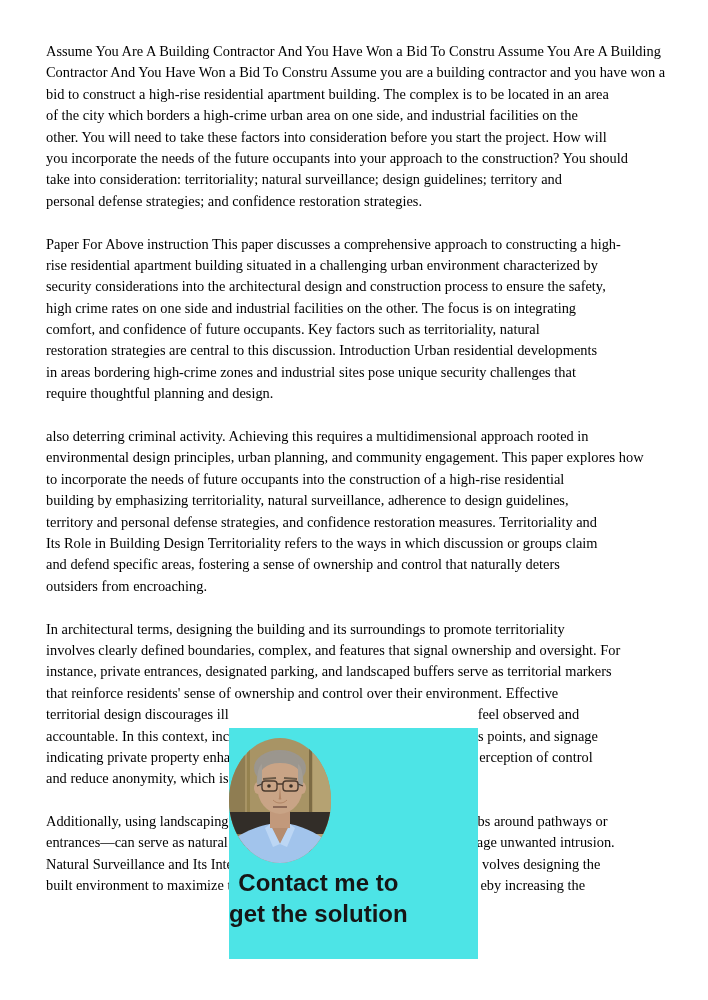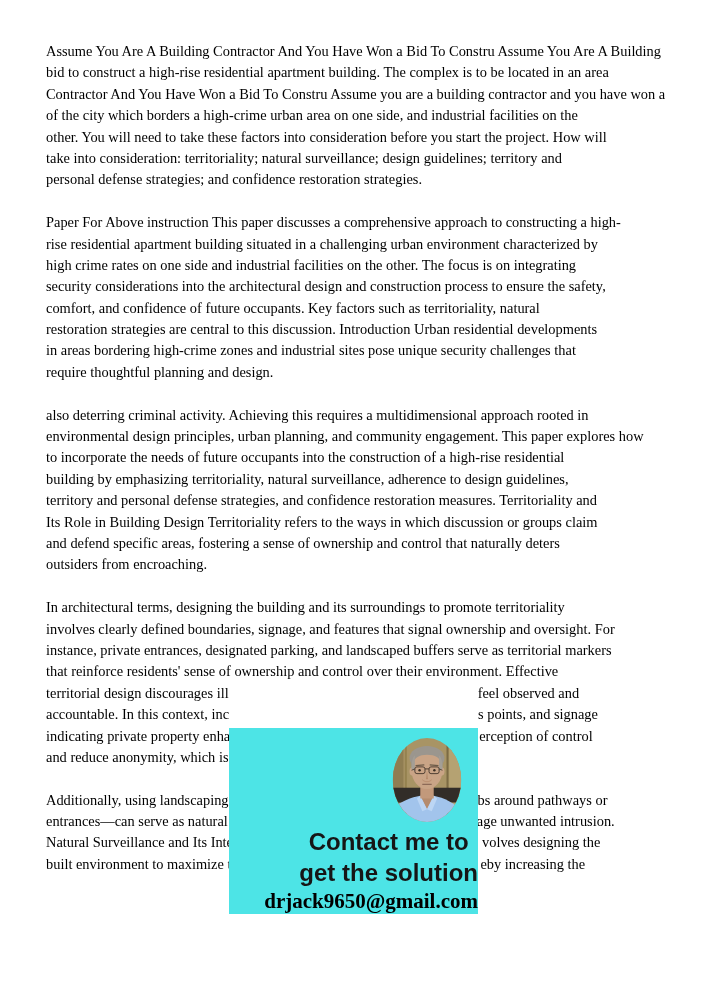--- a/index.html
+++ b/index.html
@@ -17,26 +17,26 @@
     font-size: 14.4px;
     line-height: 21.4px;
     color: #000000;
   }
   .paragraph { margin: 0 0 21.4px 0; }
   .line { white-space: pre; height: 21.4px; }
   .occlusion-gap { display: inline-block; width: 249px; height: 1px; }
   .overlay {
     position: absolute;
     left: 229px; top: 728px;
-    width: 249px; height: 186px;
+    width: 249px; height: 231px;
     background: #4de4e6;
     z-index: 5;
     display: flex;
     flex-direction: column;
-    align-items: flex-end;
+    align-items: flex-start;
   }
   .portrait { margin-top: 10px; width: 102px; height: 125px; display: block; }
   .overlay-heading {
     margin-top: 4px;
     font-family: "Liberation Sans", sans-serif;
     font-weight: 700;
     font-size: 24px;
     line-height: 31px;
     color: #161616;
     text-align: center;
@@ -49,50 +49,51 @@
     color: #000000;
     text-align: center;
   }
 </style>
 </head>
 <body style="background: rgb(255, 255, 255);">
 
 <div class="document" style="color: rgb(0, 0, 0); margin-top: 10px;">
     <div class="paragraph">
       <div class="line">Assume You Are A Building Contractor And You Have Won a Bid To Constru Assume You Are A Building</div>
+      <div class="line">Contractor And You Have Won a Bid To Constru Assume you are a building contractor and you have won a</div>
       <div class="line">bid to construct a high-rise residential apartment building. The complex is to be located in an area</div>
-      <div class="line">Contractor And You Have Won a Bid To Constru Assume you are a building contractor and you have won a</div>
       <div class="line">of the city which borders a high-crime urban area on one side, and industrial facilities on the</div>
       <div class="line">other. You will need to take these factors into consideration before you start the project. How will</div>
+      <div class="line">you incorporate the needs of the future occupants into your approach to the construction? You should</div>
       <div class="line">take into consideration: territoriality; natural surveillance; design guidelines; territory and</div>
       <div class="line">personal defense strategies; and confidence restoration strategies.</div>
     </div>
     <div class="paragraph">
       <div class="line">Paper For Above instruction This paper discusses a comprehensive approach to constructing a high-</div>
       <div class="line">rise residential apartment building situated in a challenging urban environment characterized by</div>
+      <div class="line">security considerations into the architectural design and construction process to ensure the safety,</div>
       <div class="line">high crime rates on one side and industrial facilities on the other. The focus is on integrating</div>
-      <div class="line">security considerations into the architectural design and construction process to ensure the safety,</div>
       <div class="line">comfort, and confidence of future occupants. Key factors such as territoriality, natural</div>
       <div class="line">restoration strategies are central to this discussion. Introduction Urban residential developments</div>
       <div class="line">in areas bordering high-crime zones and industrial sites pose unique security challenges that</div>
       <div class="line">require thoughtful planning and design.</div>
     </div>
     <div class="paragraph">
       <div class="line">also deterring criminal activity. Achieving this requires a multidimensional approach rooted in</div>
       <div class="line">environmental design principles, urban planning, and community engagement. This paper explores how</div>
       <div class="line">to incorporate the needs of future occupants into the construction of a high-rise residential</div>
       <div class="line">building by emphasizing territoriality, natural surveillance, adherence to design guidelines,</div>
       <div class="line">territory and personal defense strategies, and confidence restoration measures. Territoriality and</div>
       <div class="line">Its Role in Building Design Territoriality refers to the ways in which discussion or groups claim</div>
       <div class="line">and defend specific areas, fostering a sense of ownership and control that naturally deters</div>
       <div class="line">outsiders from encroaching.</div>
     </div>
     <div class="paragraph">
       <div class="line">In architectural terms, designing the building and its surroundings to promote territoriality</div>
-      <div class="line">involves clearly defined boundaries, signage, and features that signal ownership and oversight. For</div>
+      <div class="line">involves clearly defined boundaries, complex, and features that signal ownership and oversight. For</div>
       <div class="line">instance, private entrances, designated parking, and landscaped buffers serve as territorial markers</div>
       <div class="line">that reinforce residents' sense of ownership and control over their environment. Effective</div>
       <div class="line"><span>territorial design discourages ill</span><span class="occlusion-gap"></span><span>feel observed and</span></div>
       <div class="line"><span>accountable. In this context, inc</span><span class="occlusion-gap"></span><span>s points, and signage</span></div>
       <div class="line"><span>indicating private property enha</span><span class="occlusion-gap"></span><span>erception of control</span></div>
       <div class="line"><span>and reduce anonymity, which is</span></div>
     </div>
     <div class="paragraph">
       <div class="line"><span>Additionally, using landscaping</span><span class="occlusion-gap"></span><span>bs around pathways or</span></div>
       <div class="line"><span>entrances—can serve as natural</span><span class="occlusion-gap"></span><span>age unwanted intrusion.</span></div>
@@ -139,14 +140,13 @@
       <path d="M 51 48 L 50 60 C 48 62, 54 62, 52 60 Z" fill="#b18565"></path>
       <path d="M 44 62 C 46 64, 48 65, 51 65" fill="none" stroke="#b18565" stroke-width="1"></path>
       <path d="M 58 62 C 56 64, 54 65, 51 65" fill="none" stroke="#b18565" stroke-width="1"></path>
       <line x1="44" y1="69" x2="58" y2="69" stroke="#8d6a57" stroke-width="1.8"></line>
     </g>
   </svg>
   <div class="overlay-heading" style="color: rgb(22, 22, 22);">
     <div>Contact me to</div>
     <div>get the solution</div>
   </div>
-  <div class="overlay-email">drjack9650@gmail.com</div>
 </div>
 
 </body></html>

